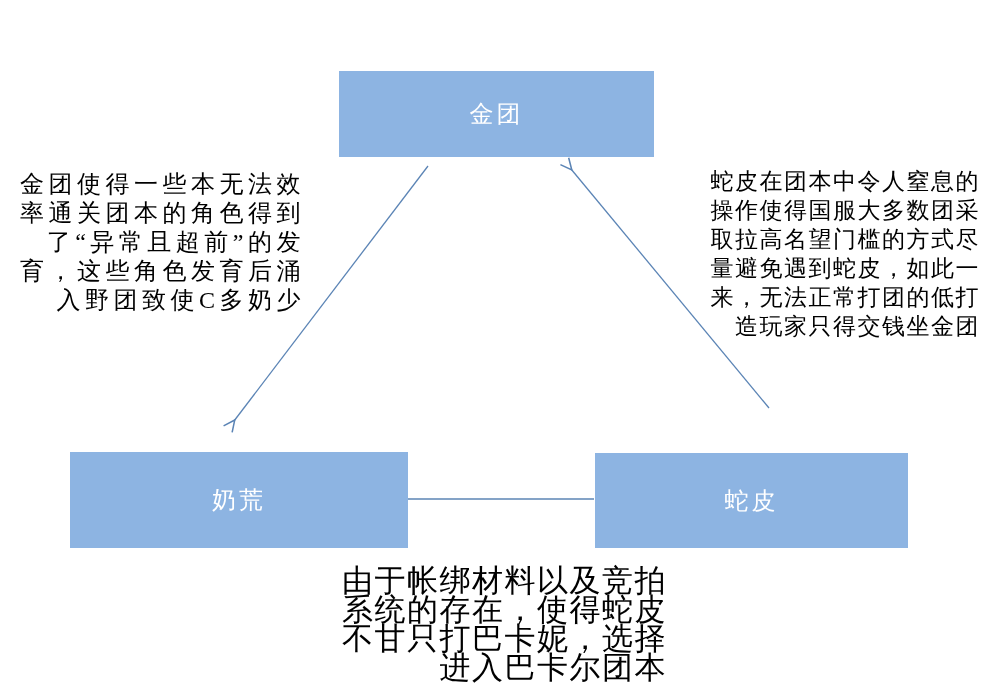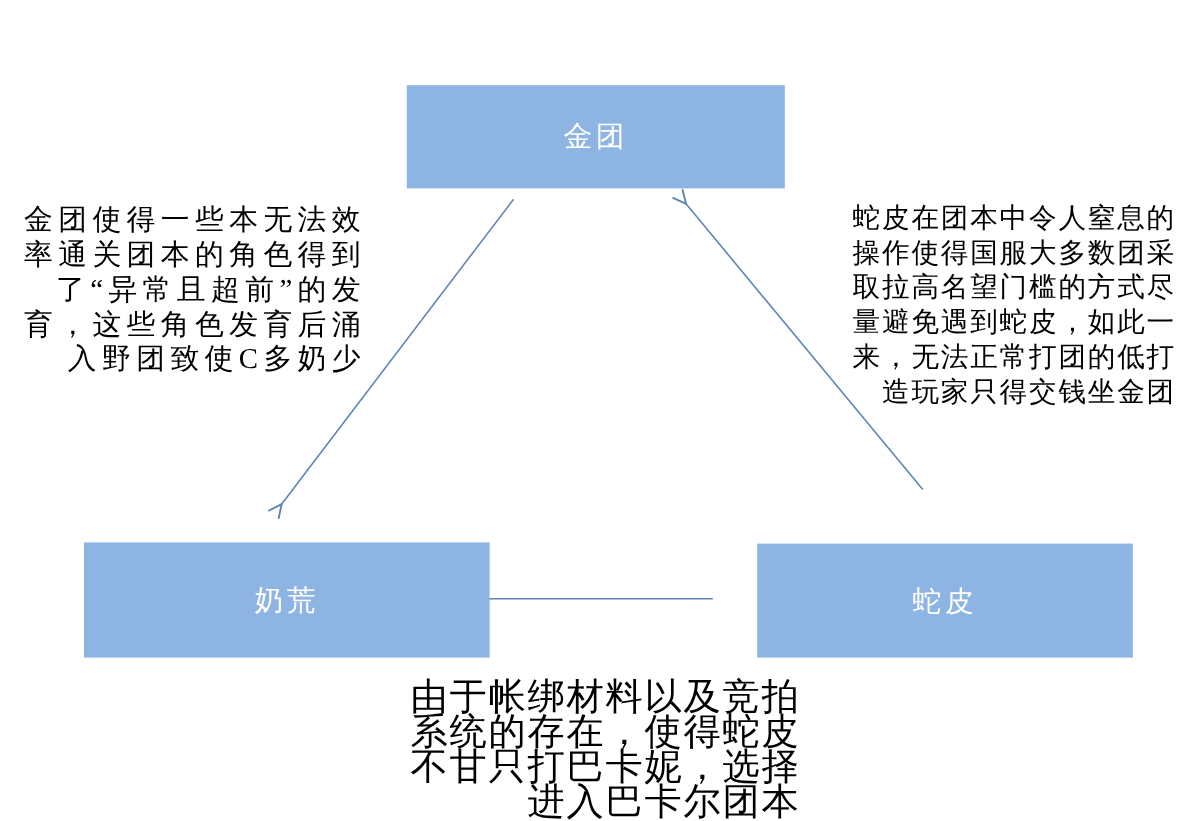--- a/index.html
+++ b/index.html
@@ -28,21 +28,21 @@
     background: #8DB4E2;
     color: #FFFFFF;
     display: flex;
     align-items: center;
     justify-content: center;
     font-size: 24px;
     letter-spacing: 3px;
   }
   .node-gold-team      { left: 339px; top: 71px;  width: 315px; height: 86px; }
   .node-healer-shortage{ left: 70px;  top: 452px; width: 338px; height: 96px; }
-  .node-snake-skin     { left: 631px; top: 453px; width: 313px; height: 95px; }
+  .node-snake-skin     { left: 595px; top: 453px; width: 313px; height: 95px; }
   .annotation {
     position: absolute;
     color: #000000;
     line-height: 29px;
     text-align: right;
   }
   .annotation-left {
     left: 13px; top: 170px; width: 292px;
     font-size: 24px; letter-spacing: 4.5px;
   }

